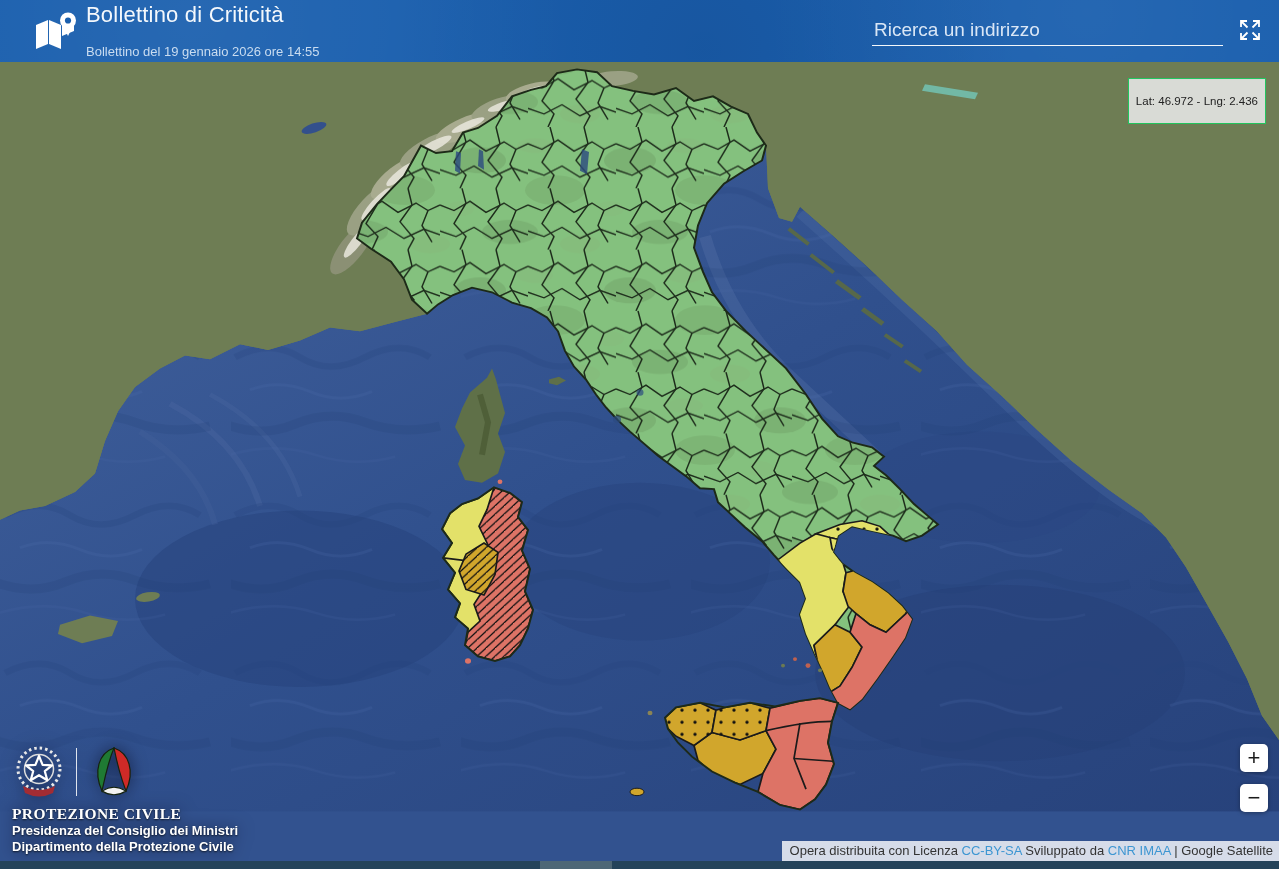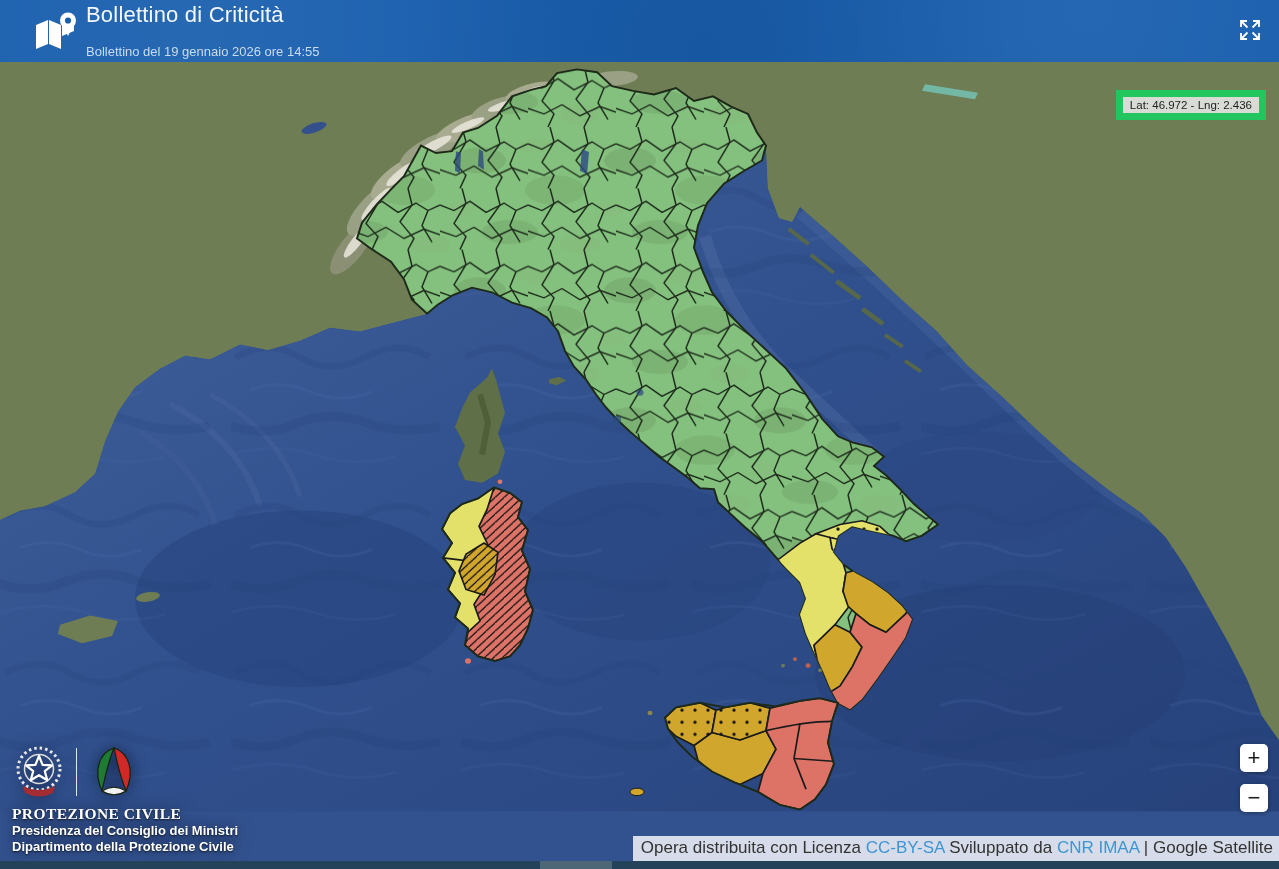--- a/index.html
+++ b/index.html
@@ -17,38 +17,38 @@
   .hdr-sub{color:#c9dcf0;font-size:13px;font-weight:400;margin-top:18px;}
   .hdr-spacer{flex:1;}
   .search{width:351px;margin-right:14px;background:transparent;border:none;border-bottom:1px solid rgba(255,255,255,.95);
     color:#fff;font-size:19px;font-weight:300;padding:2px 2px 4px 2px;outline:none;font-family:"Liberation Sans",sans-serif;}
   .search::placeholder{color:#e4eefa;opacity:.95;}
   .fs-btn{background:transparent;border:none;cursor:pointer;margin-right:16px;padding:2px;}
   
   .map-wrap{position:absolute;top:62px;left:0;width:1279px;height:807px;}
   .map-wrap svg{display:block;}
   
-  .coords{position:absolute;top:28px;right:13px;background:rgba(232,232,232,.88);border:7px solid #22c55e;
-    color:#222;font-size:11.5px;padding:2px 7px;z-index:20;}
+  .coords{position:absolute;top:16px;right:13px;background:rgba(232,232,232,.88);border:1px solid #22c55e;
+    color:#222;font-size:11.5px;padding:16px 7px;z-index:20;}
   
   .zoom-btn{position:absolute;right:11px;width:28px;height:28px;background:#fff;border:none;border-radius:5px;
     font-size:22px;line-height:24px;color:#1b1b1b;cursor:pointer;box-shadow:0 1px 4px rgba(0,0,0,.35);z-index:20;
     font-family:"Liberation Sans",sans-serif;padding:0;}
   .zoom-in{bottom:97px;}
   .zoom-out{bottom:57px;}
   
   .logo{position:absolute;left:12px;bottom:14px;z-index:20;filter:drop-shadow(0 0 8px rgba(0,0,20,.55));}
   .logo-row{display:flex;align-items:center;gap:10px;}
   .logo-sep{width:1px;height:48px;background:rgba(255,255,255,.85);}
   .logo-l1{color:#fff;font-family:"Liberation Serif",serif;font-weight:700;font-size:15.5px;letter-spacing:.4px;margin-top:5px;
     text-shadow:0 1px 2px rgba(0,0,0,.7);}
   .logo-l2{color:#fff;font-size:13px;font-weight:700;line-height:1.25;text-shadow:0 1px 2px rgba(0,0,0,.7);}
   
   .attribution{position:absolute;right:0;bottom:8px;background:rgba(255,255,255,.8);color:#333;
-    font-size:17px;padding:2px 6px 3px 8px;z-index:20;white-space:nowrap;}
+    font-size:13px;padding:2px 6px 3px 8px;z-index:20;white-space:nowrap;}
   .attribution a{color:#3d96d2;text-decoration:none;cursor:pointer;}
   
   .hstrip{position:absolute;left:0;bottom:0;width:100%;height:8px;background:#24435a;z-index:25;}
   .hstrip .thumb{position:absolute;left:540px;top:0;width:72px;height:8px;background:#4e6776;}
 </style>
 </head>
 <body>
 
 <div class="app">
 
@@ -61,20 +61,21 @@
         <path d="M27.5,12 L34,25 L40.5,12 Z" fill="#fff"></path>
         <circle cx="34" cy="9.5" r="8" fill="#fff"></circle>
         <circle cx="34" cy="9.5" r="3.1" fill="#1a5fae"></circle>
       </svg>
     </span>
     <div class="hdr-titles">
       <span class="hdr-title">Bollettino di Criticità</span>
       <span class="hdr-sub">Bollettino del 19 gennaio 2026 ore 14:55</span>
     </div>
     <div class="hdr-spacer"></div>
+    <input class="search" type="text" placeholder="Ricerca un indirizzo" style="">
     <button class="fs-btn">
       <svg width="22" height="22" viewBox="0 0 22 22">
         <g stroke="#fff" stroke-width="1.8" fill="none">
           <path d="M2,8 V2 H8 M2,2 L8.5,8.5"></path>
           <path d="M14,2 H20 V8 M20,2 L13.5,8.5"></path>
           <path d="M2,14 V20 H8 M2,20 L8.5,13.5"></path>
           <path d="M20,14 V20 H14 M20,20 L13.5,13.5"></path>
         </g>
       </svg>
     </button>

